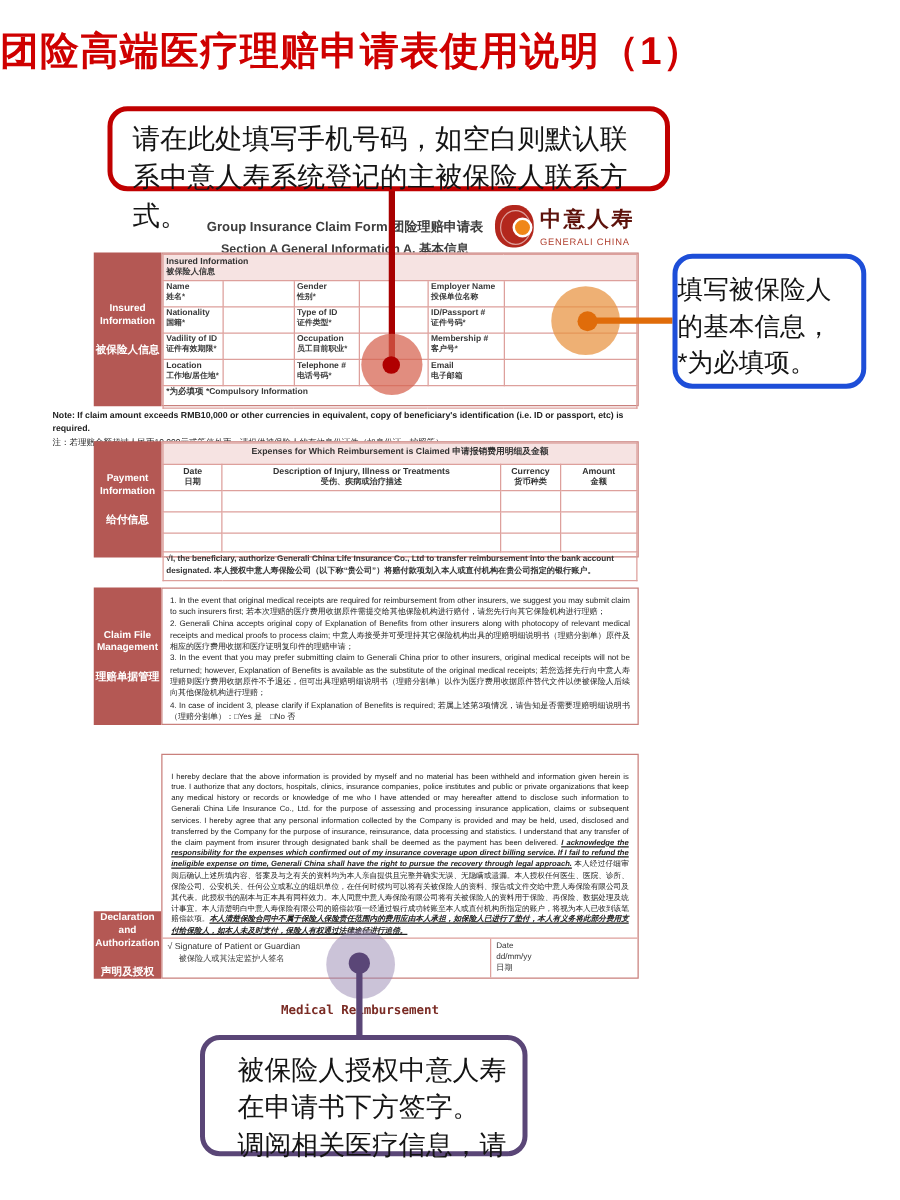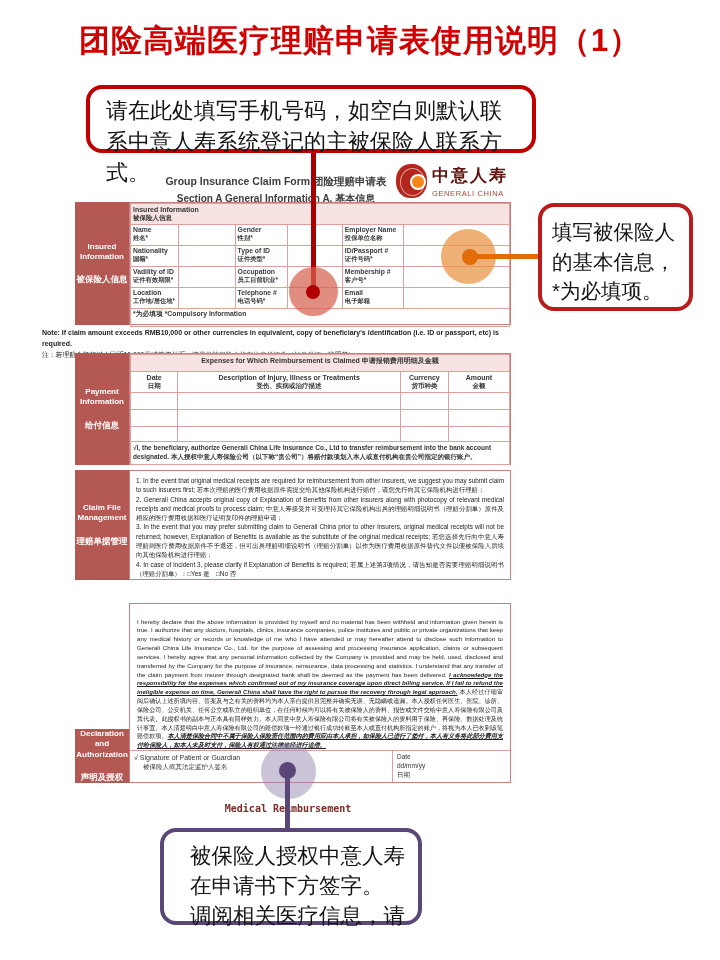--- a/index.html
+++ b/index.html
@@ -1,27 +1,27 @@
 <!DOCTYPE html>
 <html><head>
 <meta charset="utf-8">
 <style>
   html,body{margin:0;padding:0;background:#fff;}
   .canvas{position:relative;width:720px;height:960px;background:#fff;overflow:hidden;
           font-family:"Liberation Sans",sans-serif;color:#222;}
 
   
-  .title{position:absolute;left:0;top:20px;width:720px;margin:0;text-align:center;
+  .title{position:absolute;left:0;top:20px;width:720px;margin:0;text-align:left;
          font-size:31px;font-weight:bold;color:#cf0000;letter-spacing:1px;}
 
   
   .callout{position:absolute;box-sizing:border-box;background:#fff;border-radius:16px;z-index:7;}
   .callout-red{left:86px;top:85px;width:450px;height:68px;border:4px solid #c00000;padding:7px 10px 0 16px;}
   .callout-red .co-text{font-size:22px;line-height:1.4;color:#141414;}
-  .callout-orange{left:538px;top:203px;width:155px;height:108px;border:4px solid #b91c1c;padding:10px 0 0 10px;}
+  .callout-orange{left:538px;top:203px;width:155px;height:108px;border:4px solid #1d4ed8;padding:10px 0 0 0;}
   .callout-orange .co-line{font-size:20.5px;line-height:1.45;color:#141414;}
   .callout-purple{left:160px;top:828px;width:262px;height:97px;border:4px solid #5a4677;padding:9px 12px 0 26px;}
   .callout-purple .co-line{font-size:21.5px;line-height:1.4;color:#141414;}
 
   
   .circle{position:absolute;border-radius:50%;z-index:5;}
   .dot{position:absolute;border-radius:50%;z-index:6;}
   .conn{position:absolute;z-index:5;}
   .red-line{left:311px;top:150px;width:5px;height:142px;background:#a80000;}
   .red-circle{left:289px;top:267px;width:49px;height:49px;background:rgba(213,97,77,0.72);}
@@ -231,21 +231,21 @@
       </tbody>
         </table>
     </div>
   </div>
 
   <div class="note">
     <div class="note-en">Note: If claim amount exceeds RMB10,000 or other currencies in equivalent, copy of beneficiary's identification (i.e. ID or passport, etc) is required.</div>
     <div class="note-cn">注：若理赔金额超过人民币10,000元或等值外币，请提供被保险人的有效身份证件（如身份证、护照等）。</div>
   </div>
 
-  <div class="sec" style="top:353px;height:112px;">
+  <div class="sec" style="top:353px;height:93px;">
     <div class="sidebar">
       <div class="sb-en">Payment Information</div>
       <div class="sb-cn">给付信息</div>
     </div>
     <div class="sec-content">
       <table class="ftable">
         <colgroup>
           <col style="width:12.5%">
             <col style="width:58.7%">
             <col style="width:12.7%">

